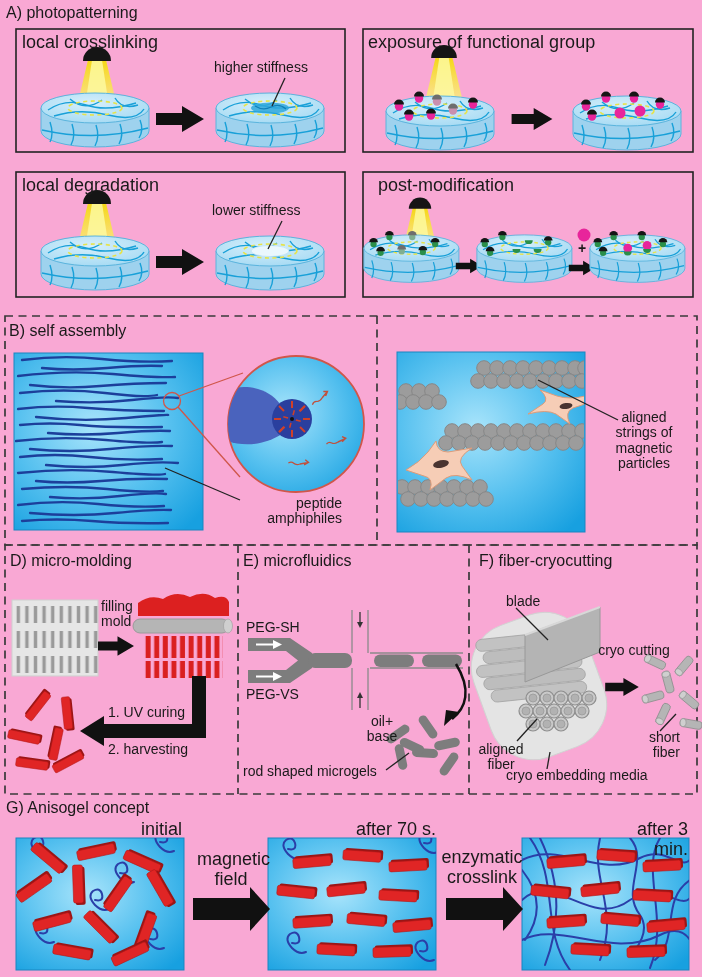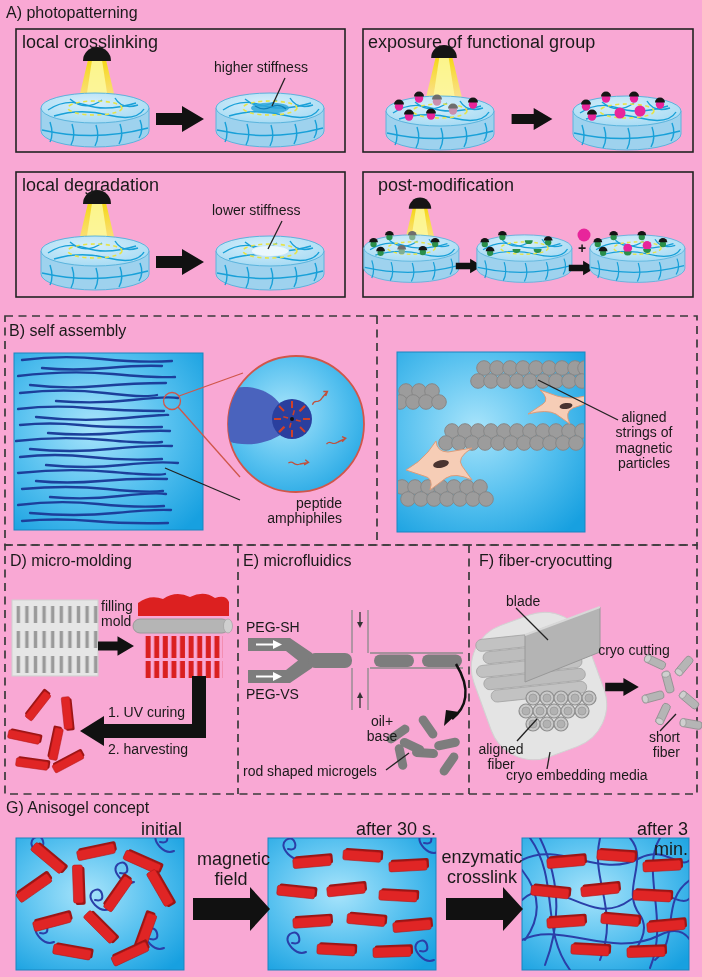--- a/index.html
+++ b/index.html
@@ -584,18 +584,18 @@
 
 <div class="lbl t16" style="left:479px;top:552px;">F) fiber-cryocutting</div>
 <div class="lbl t14" style="left:484px;top:594px;padding-left:22px;">blade</div>
 <div class="lbl t14 ctr" style="left:598px;top:643px;width:72px;">cryo cutting</div>
 <div class="lbl t14 ctr" style="left:622px;top:730px;width:58px;text-align:right;">short fiber</div>
 <div class="lbl t14 ctr" style="left:470px;top:742px;width:62px;">aligned fiber</div>
 <div class="lbl t14" style="left:506px;top:768px;">cryo embedding media</div>
 
 <div class="lbl t16" style="left:6px;top:799px;">G) Anisogel concept</div>
 <div class="lbl t15 rt" style="left:104px;top:820px;width:78px;">initial</div>
-<div class="lbl t15 rt" style="left:352px;top:820px;width:84px;">after 30 s.</div>
+<div class="lbl t15 rt" style="left:352px;top:820px;width:84px;">after 70 s.</div>
 <div class="lbl t15 rt" style="left:604px;top:820px;width:84px;">after 3 min.</div>
 <div class="lbl t15 ctr" style="left:197px;top:850px;width:68px;">magnetic field</div>
 <div class="lbl t15 ctr" style="left:440px;top:848px;width:84px;">enzymatic crosslink</div>
 
 </div>
 
 </body></html>

